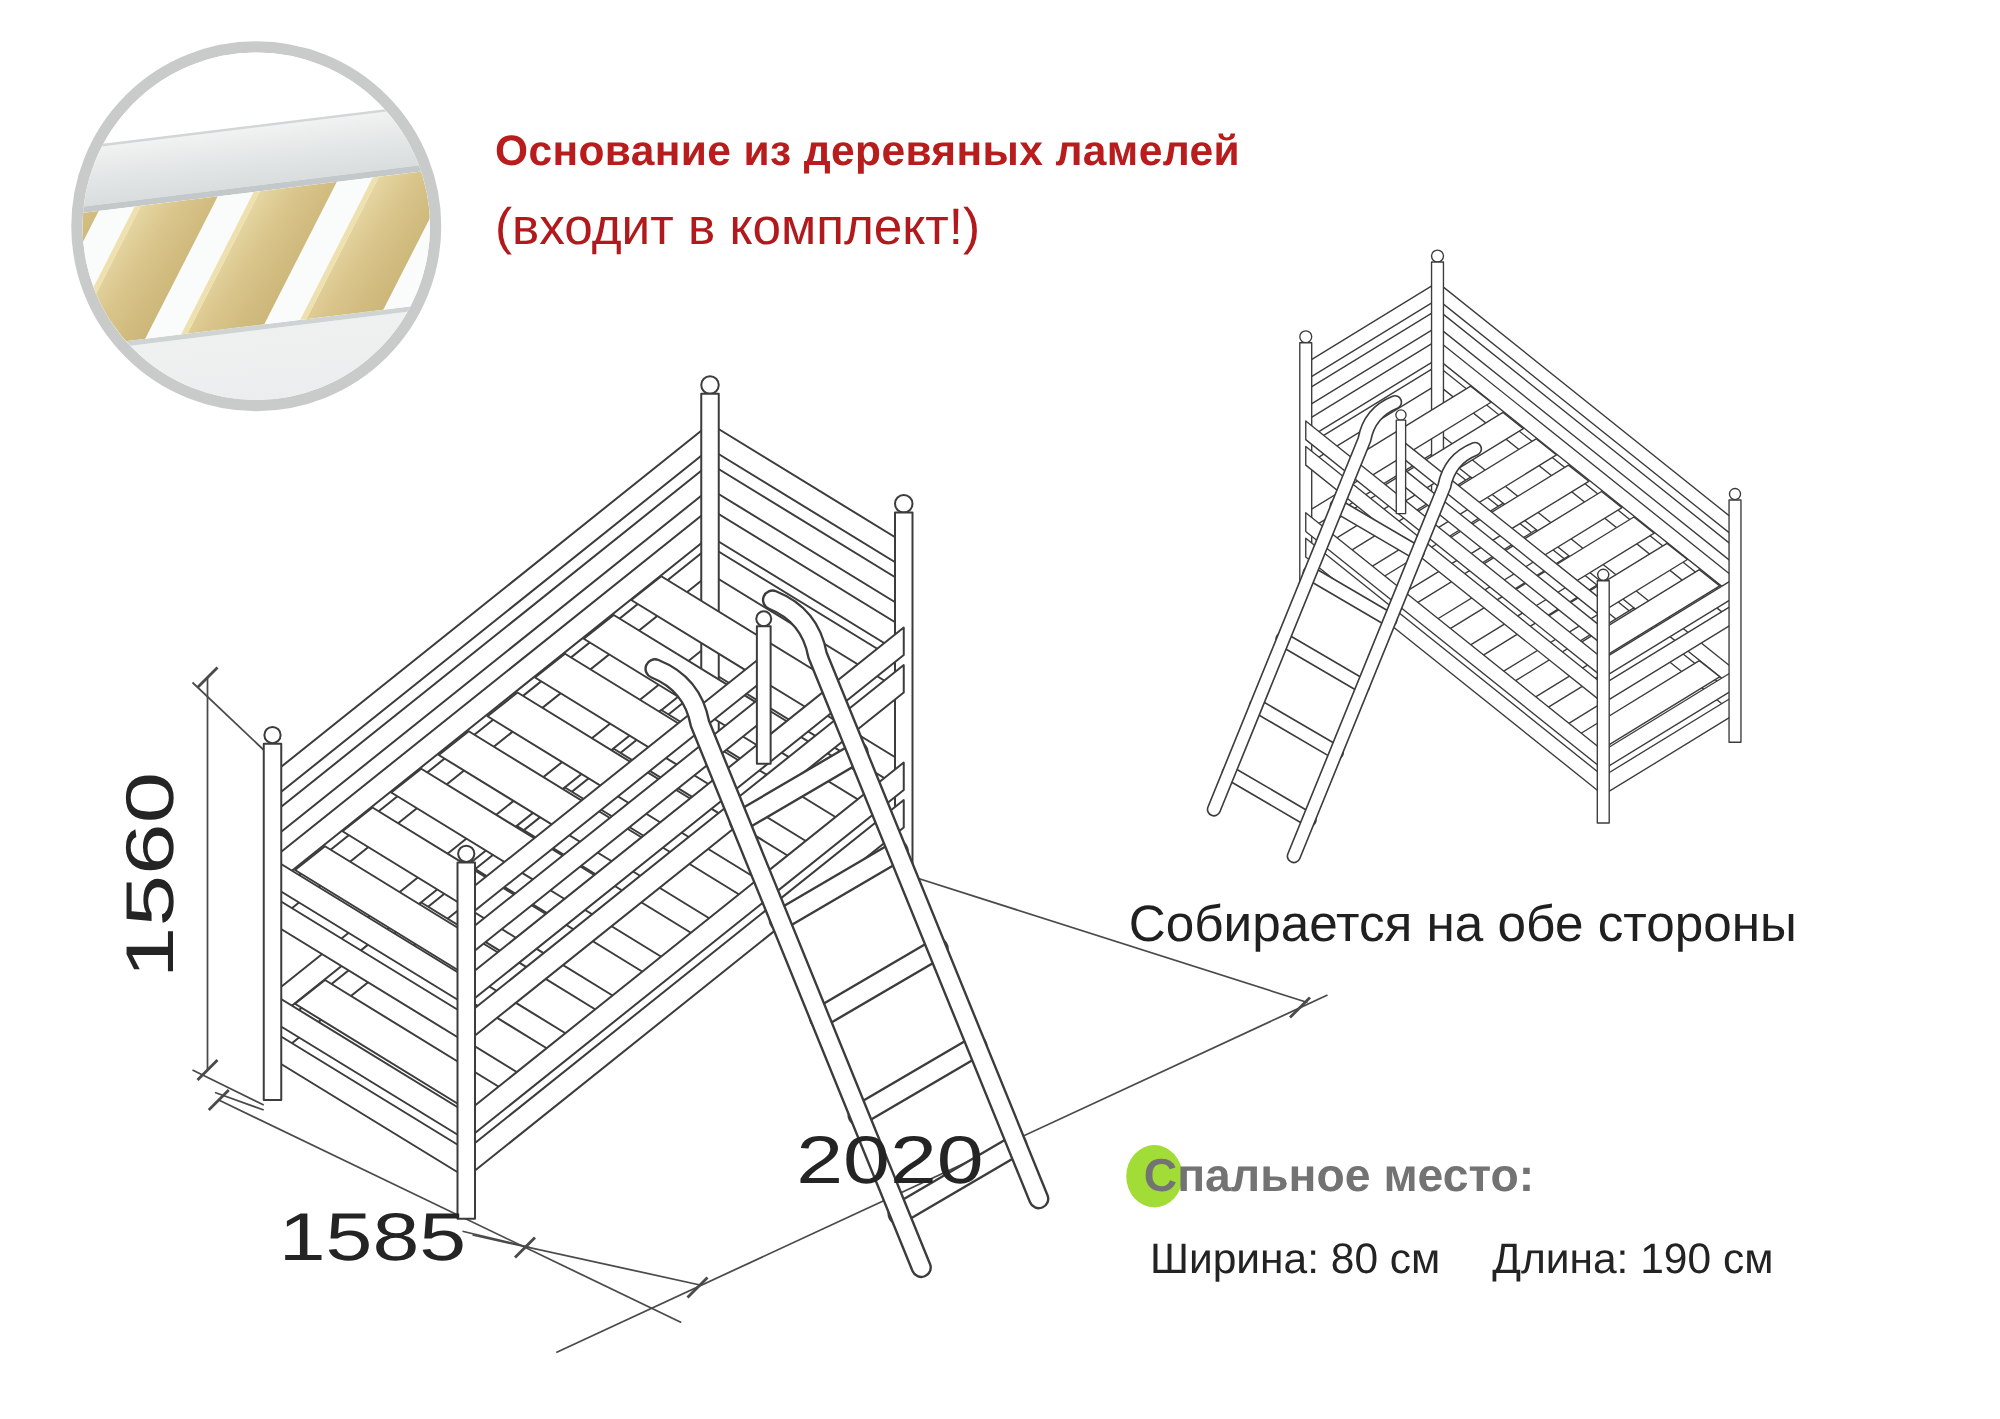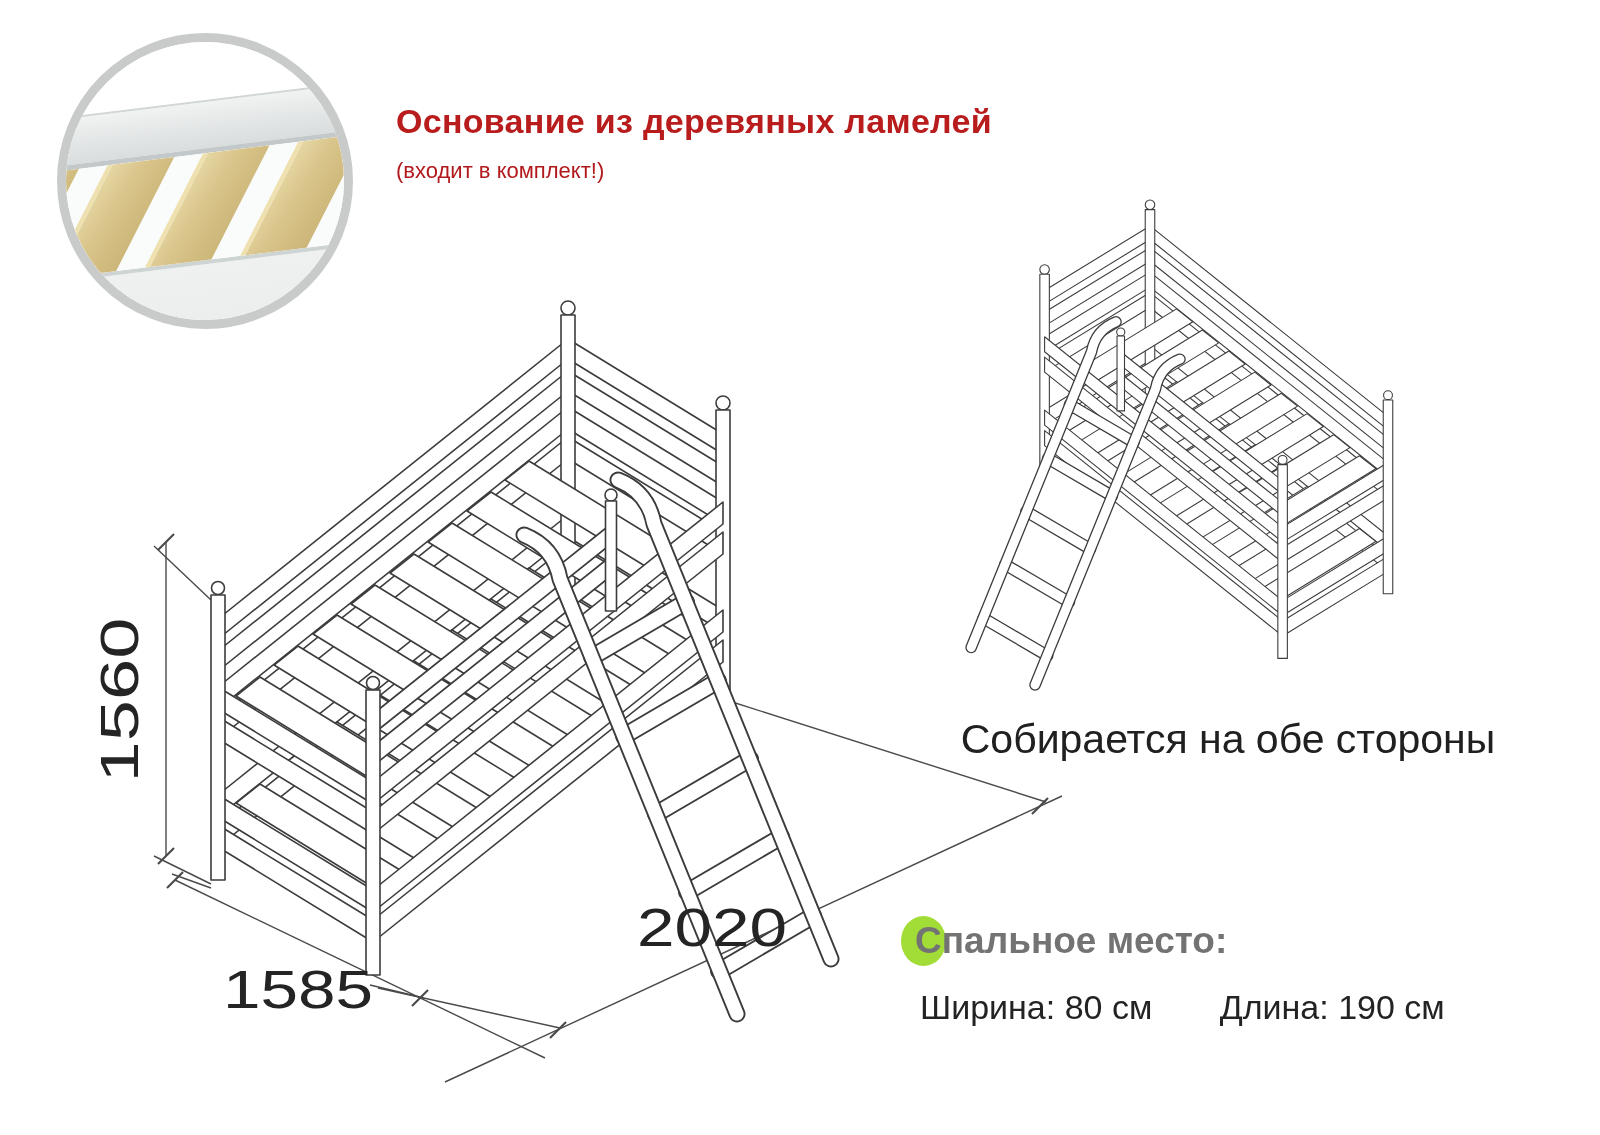--- a/index.html
+++ b/index.html
@@ -27,28 +27,28 @@
     background:linear-gradient(100deg,#e6d7a3 0%,#d8c389 45%,#cbb577 100%);
     border-left:5px solid #eee1af;transform:skewX(-34deg);
   }
   .ph-side{
     height:130px;background:linear-gradient(#eff1f1,#e7eaea);
     border-top:4px solid #ced3d4;
   }
 
   
   .title{left:396px;top:102px;font-size:34px;font-weight:600;letter-spacing:.3px;color:#b91c1c;}
-  .subtitle{left:396px;top:158px;font-size:22px;font-weight:400;color:#b2191c;}
+  .subtitle{left:396px;top:158px;font-size:41px;font-weight:400;color:#b2191c;}
 
   
-  .note{left:903px;top:716px;width:650px;text-align:center;font-size:41px;font-weight:500;color:#202020;}
+  .note{left:903px;top:716px;width:650px;text-align:left;font-size:41px;font-weight:500;color:#202020;}
   .green-dot{left:901px;top:916px;width:45px;height:50px;border-radius:50%;background:#a2dc37;}
   .sleep-title{left:915px;top:920px;font-size:37px;font-weight:700;color:#737373;}
   .sleep-specs{left:920px;top:988px;font-size:34px;font-weight:400;color:#232323;}
-  .sleep-specs .spec{margin-right:58px;}
+  .sleep-specs .spec{margin-right:32px;}
   .sleep-specs .spec:last-child{margin-right:0;}
 
   svg text{font-family:"Liberation Sans", sans-serif;}
 </style>
 </head>
 <body>
 
 <div class="abs inset">
   <div class="ph-rot">
     <div class="ph-top"></div>

